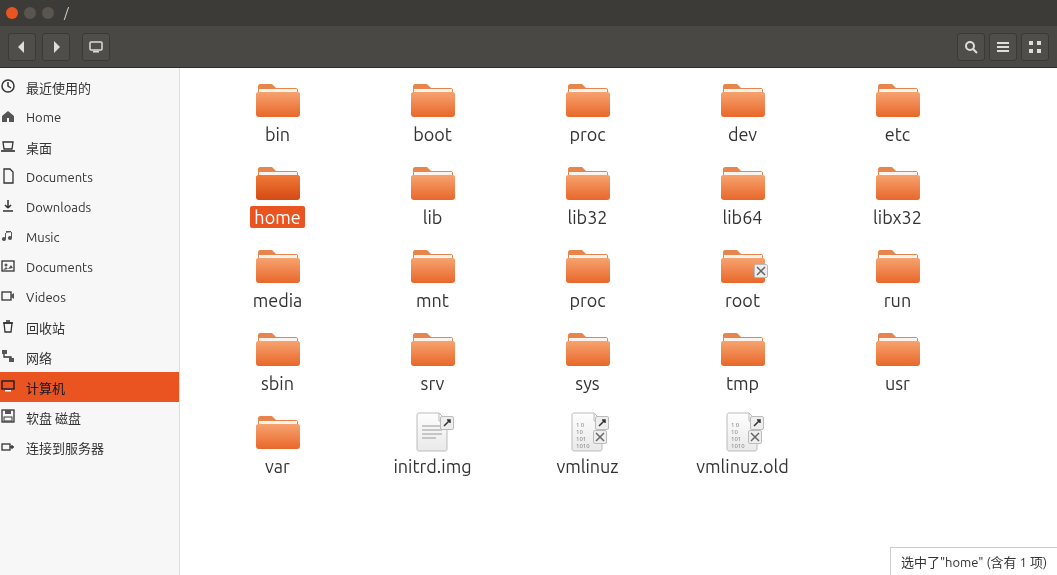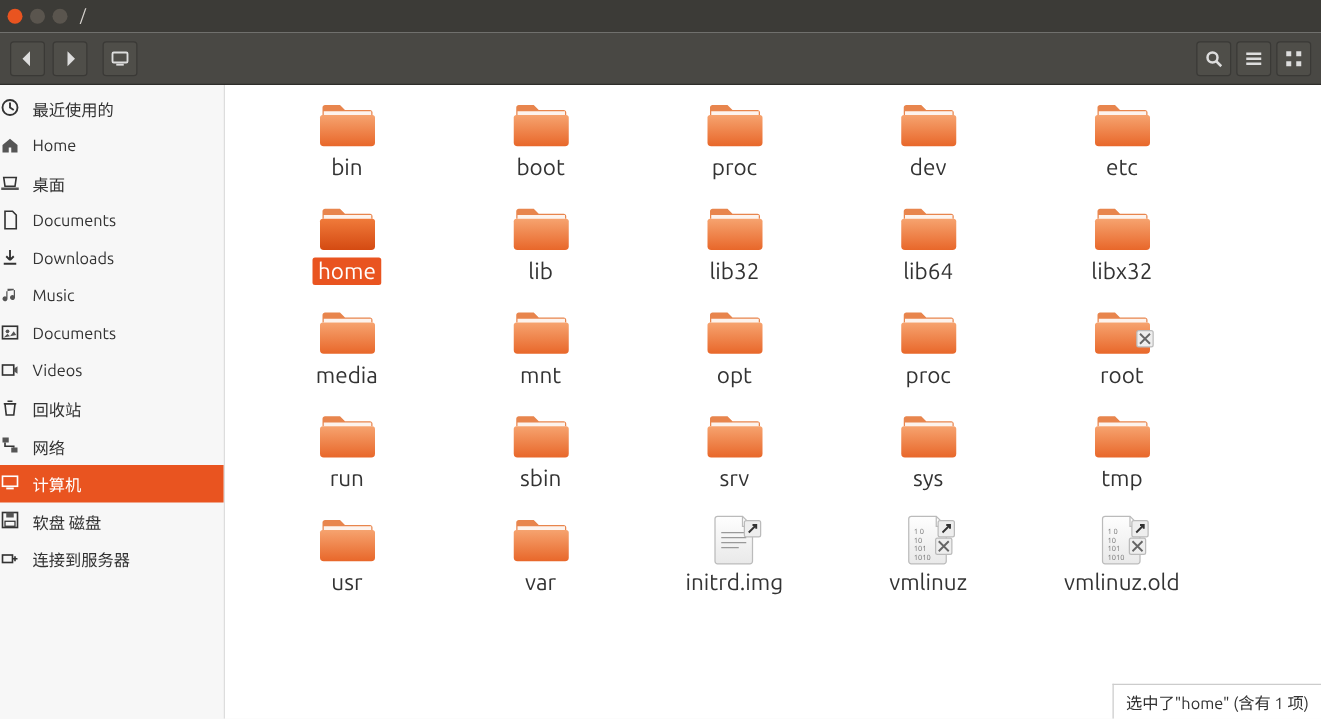--- a/index.html
+++ b/index.html
@@ -25,21 +25,21 @@
   .right-group .tbtn{ background:#4f4e49; border:1px solid #3a3936;}
   .path-box{ margin-left:6px; width:28px; height:28px; border:1px solid #3a3936; background:#4f4e49; border-radius:3px; display:flex;align-items:center;justify-content:center;}
   .path-box svg{width:16px;height:16px;fill:#ddd;}
 
   
   .main { display:flex; height:calc(575px - 26px - 42px); }
 
   
   .sidebar { width:180px; background:#f7f7f7; border-right:1px solid #ddd; overflow-y:auto; padding-top:4px;}
   .side-item { display:flex; align-items:center; gap:10px; height:30px; padding:0 0; color:#333; cursor:default;}
-  .side-item.selected { background:#e95420; color:#ffffff; }
+  .side-item.selected { background:#e95420; color:#0f172a; }
   .side-item svg { width:16px; height:16px; fill:#555; flex-shrink:0;}
   .side-item.selected svg{ fill:#fff; }
 
   
   .content { flex:1; background:#fff; overflow:auto; padding:12px 20px; position:relative;}
   .grid { display:grid; grid-template-columns: repeat(5, 155px); gap:18px 0; justify-content:start;}
   .item { display:flex; flex-direction:column; align-items:center; cursor:default;}
   .item-label { margin-top:3px; font-size:18px; color:#333; padding:1px 4px; border-radius:2px;}
   .item.selected .item-label{ background:#e95420; color:#fff; }
   .icon-folder, .icon-folder-locked, .icon-folder-selected, .icon-file, .icon-file-link , .icon-file-locked{ width:46px; height:40px; position:relative; }
@@ -319,28 +319,20 @@
               <path d="M3 12h40c1 0 2 1 2 2v20c0 2-1 3-3 3H4c-2 0-3-1-3-3V14c0-1 1-2 2-2z" fill="url(#fg)"></path>
             </svg></div>
           <span class="item-label">mnt</span>
         </div>
         <div class="item">
           <div class="icon-folder"><svg class="folder-svg" viewBox="0 0 46 40">
               <path d="M3 6c0-1 1-2 2-2h12l4 4h20c1 0 2 1 2 2v2H3z" fill="#e8854d"></path>
               <rect x="4" y="9" width="38" height="5" fill="#fff" opacity="0.9"></rect>
               <path d="M3 12h40c1 0 2 1 2 2v20c0 2-1 3-3 3H4c-2 0-3-1-3-3V14c0-1 1-2 2-2z" fill="url(#fg)"></path>
             </svg></div>
-          <span class="item-label">opt</span>
-        </div>
-        <div class="item">
-          <div class="icon-folder"><svg class="folder-svg" viewBox="0 0 46 40">
-              <path d="M3 6c0-1 1-2 2-2h12l4 4h20c1 0 2 1 2 2v2H3z" fill="#e8854d"></path>
-              <rect x="4" y="9" width="38" height="5" fill="#fff" opacity="0.9"></rect>
-              <path d="M3 12h40c1 0 2 1 2 2v20c0 2-1 3-3 3H4c-2 0-3-1-3-3V14c0-1 1-2 2-2z" fill="url(#fg)"></path>
-            </svg></div>
           <span class="item-label">proc</span>
         </div>
         <div class="item">
           <div class="icon-folder"><svg class="folder-svg" viewBox="0 0 46 40">
               <path d="M3 6c0-1 1-2 2-2h12l4 4h20c1 0 2 1 2 2v2H3z" fill="#e8854d"></path>
               <rect x="4" y="9" width="38" height="5" fill="#fff" opacity="0.9"></rect>
               <path d="M3 12h40c1 0 2 1 2 2v20c0 2-1 3-3 3H4c-2 0-3-1-3-3V14c0-1 1-2 2-2z" fill="url(#fg)"></path>
             </svg><span class="badge badge-lock">
               <svg viewBox="0 0 10 10">
                 <path d="M1 1l8 8M9 1L1 9" stroke="#666" stroke-width="1.5"></path>

